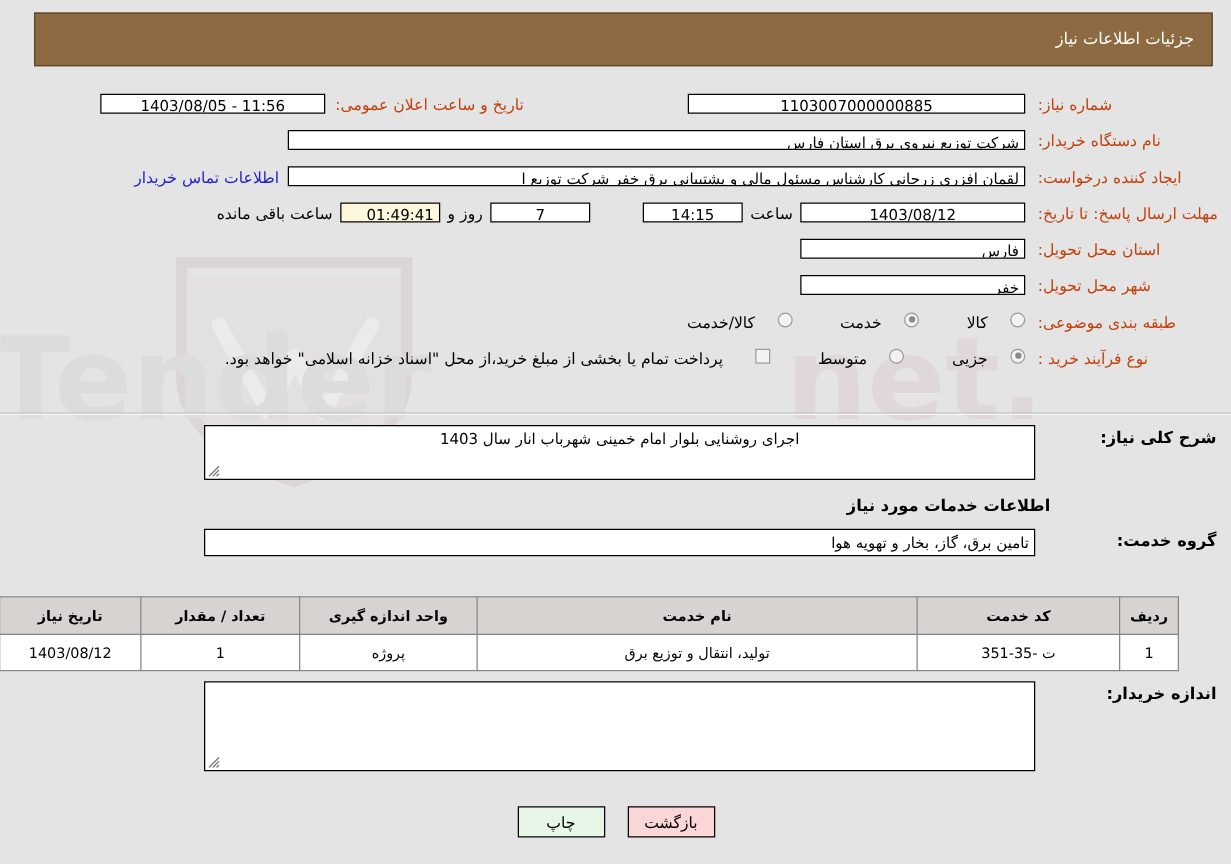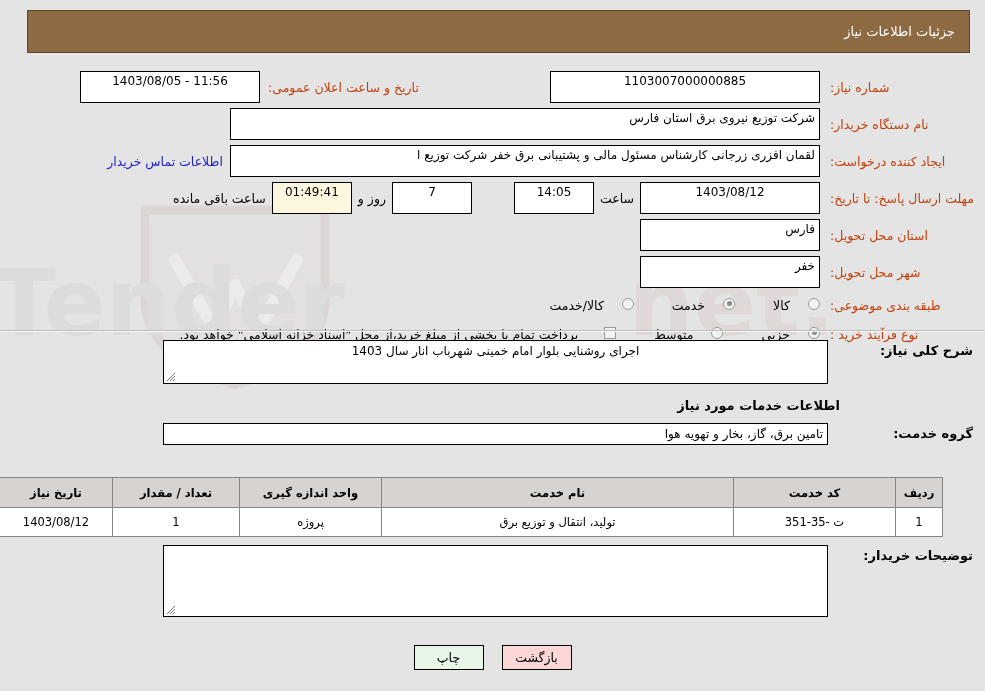--- a/index.html
+++ b/index.html
@@ -67,32 +67,32 @@
     color: #c2410c;
     text-align: left;
     padding-left: 8px;
     box-sizing: border-box;
     flex: 0 0 auto;
   }
   .lbl-w { width: 165px; padding-left: 10px; }
   .ro {
     border: 1px solid #000;
     background: #ffffff;
-    height: 32px;
+    height: 16px;
     line-height: 19px;
     font-size: 12px;
     color: #000;
     box-sizing: border-box;
     padding: 0 4px;
     overflow: hidden;
     white-space: nowrap;
   }
   .ro.center { text-align: center; }
   .ro.rightal { text-align: right; }
-  .ro.timer { background: #fdf7dd; text-align: center; }
+  .ro.timer { background: #fdf7dd; text-align: right; }
 
   .inline-txt {
     font-size: 12.5px;
     color: #000;
     padding: 0 6px;
     white-space: nowrap;
   }
   .link-txt {
     font-size: 12.5px;
     color: #2222cc;
@@ -294,21 +294,21 @@
     <div class="rowline">
       <div class="lbl lbl-w">ایجاد کننده درخواست:</div>
       <div class="ro rightal" style="width:590px">لقمان افزری زرجانی کارشناس مسئول مالی و پشتیبانی برق خفر شرکت توزیع ا</div>
       <div class="link-txt">اطلاعات تماس خریدار</div>
     </div>
 
     <div class="rowline">
       <div class="lbl lbl-w" style="line-height:15px">مهلت ارسال پاسخ: تا تاریخ:</div>
       <div class="ro center" style="width:180px">1403/08/12</div>
       <div class="inline-txt">ساعت</div>
-      <div class="ro center" style="width:80px">14:05</div>
+      <div class="ro center" style="width:80px">14:15</div>
       <div class="ro center" style="width:80px;margin-right:42px">7</div>
       <div class="inline-txt">روز و</div>
       <div class="ro timer" style="width:80px">01:49:41</div>
       <div class="inline-txt">ساعت باقی مانده</div>
     </div>
 
     <div class="rowline">
       <div class="lbl lbl-w">استان محل تحویل:</div>
       <div class="ro rightal" style="width:180px">فارس</div>
     </div>
@@ -399,21 +399,21 @@
           <td>پروژه</td>
           <td>1</td>
           <td class="c-date">1403/08/12</td>
         </tr>
       </tbody>
     </table>
   </div>
 
   <div style="position:absolute;left:0;top:545px;width:985px;z-index:2">
     <div class="field-row">
-      <div class="bold-lbl" style="width:145px;text-align:right;box-sizing:border-box;padding-left:10px">توضیحات خریدار:</div>
+      <div class="bold-lbl" style="width:145px;text-align:right;box-sizing:border-box;padding-left:10px">اندازه خریدار:</div>
       <div class="ta" style="width:665px;height:72px">
         <span></span>
         <svg class="grip" viewBox="0 0 10 10">
           <path d="M9 1 L1 9 M9 4 L4 9 M9 7 L7 9" stroke="#777" stroke-width="1" fill="none"></path>
         </svg>
       </div>
     </div>
   </div>
 
   <div class="btnbar">

